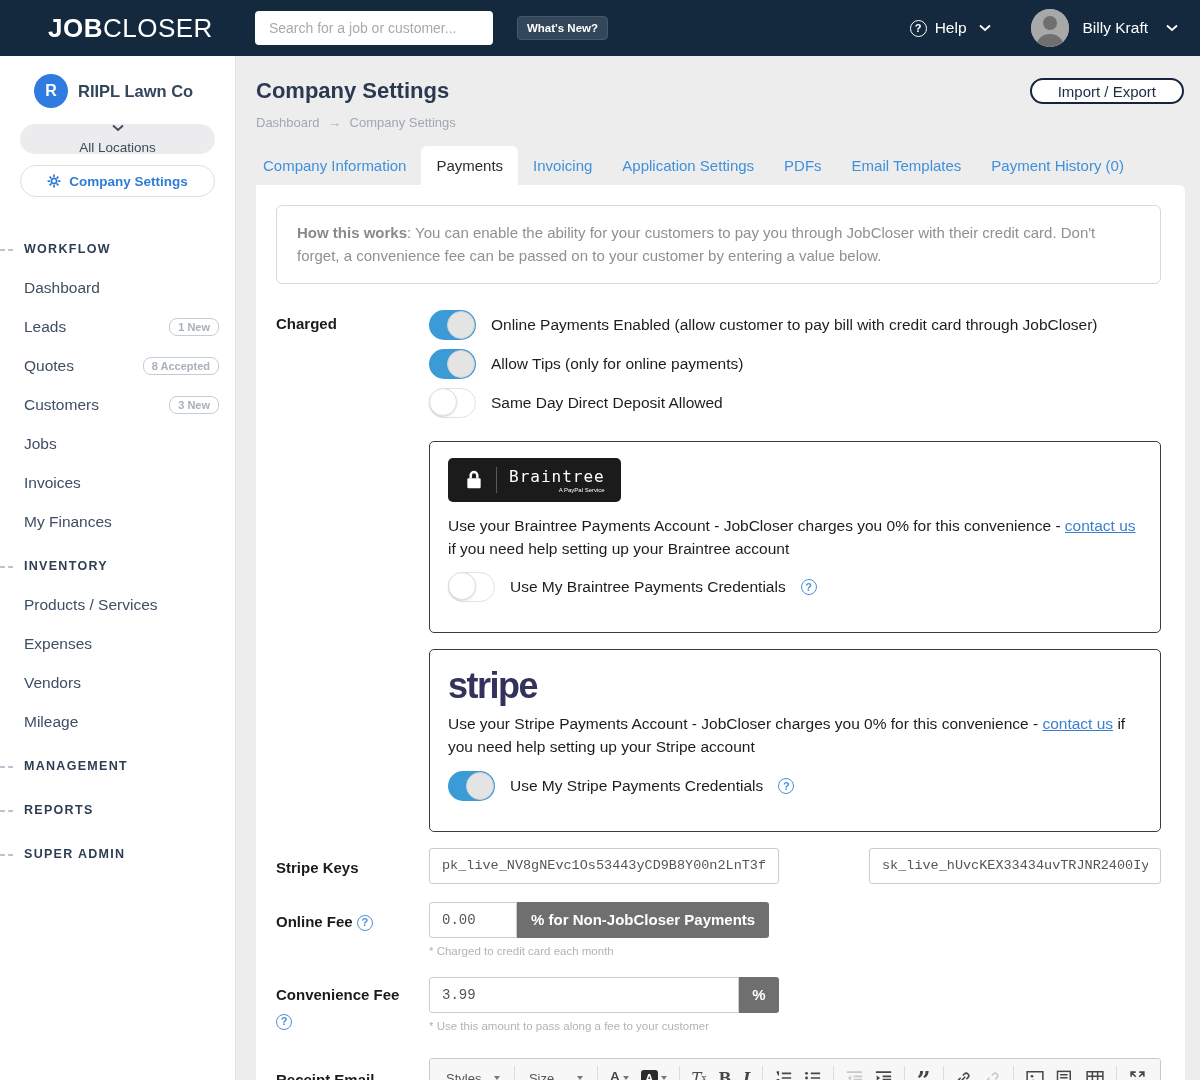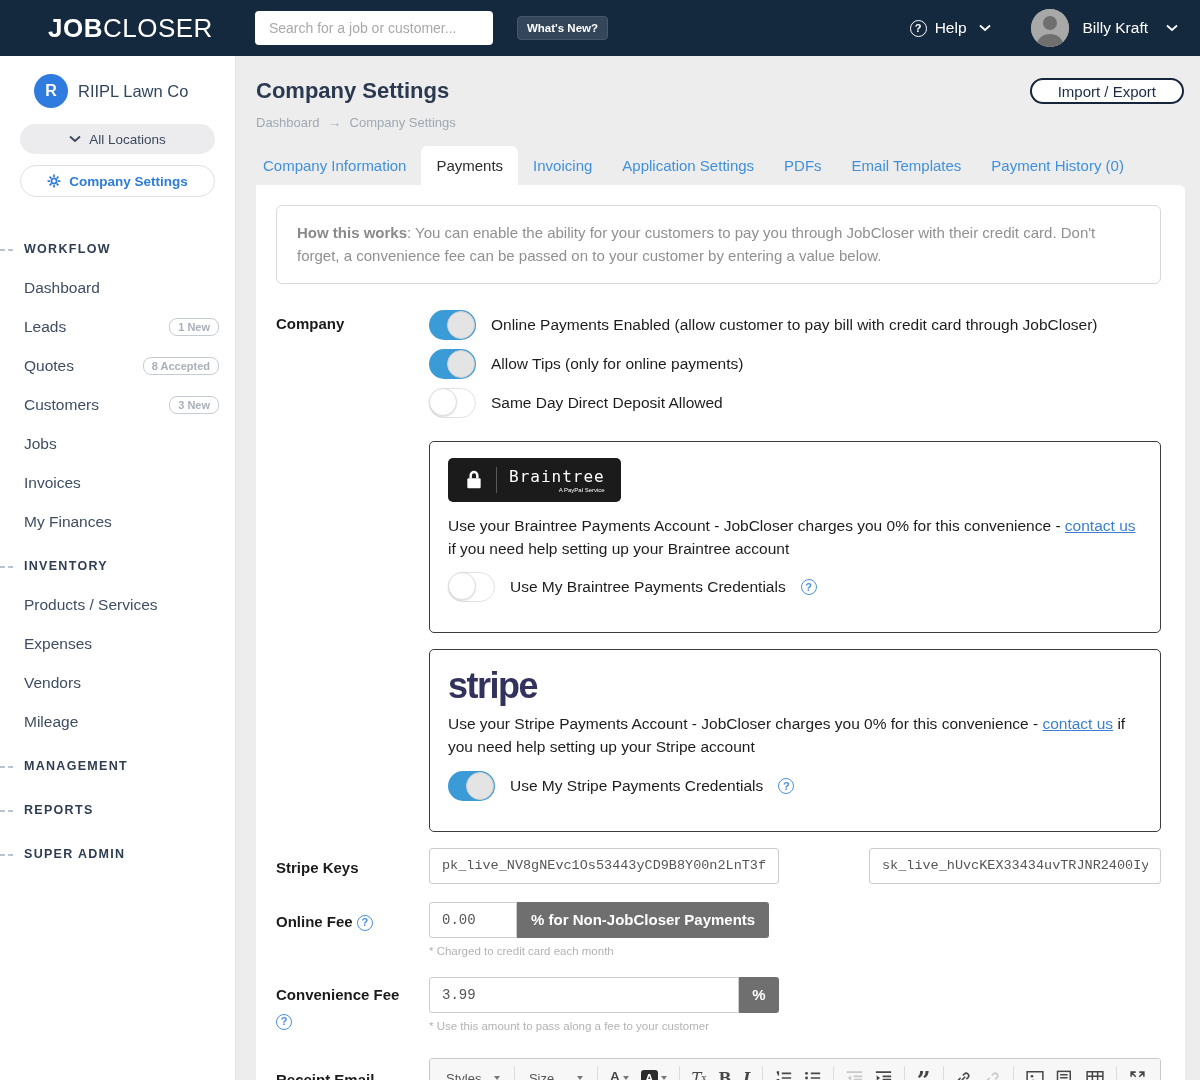--- a/index.html
+++ b/index.html
@@ -22,23 +22,23 @@
 
   
   .bodywrap { display:flex; height:1024px; }
   .sidebar { width:236px; flex:0 0 236px; background:#fff; border-right:1px solid #e3e3e3; position:relative; }
   .main { flex:1; background:#ededee; display:flex; flex-direction:column; overflow:hidden; }
 
   
   .side-top { padding:16px 20px 4px 20px; }
   .company-row { display:flex; align-items:center; gap:10px; margin:2px 0 16px 14px; }
   .r-badge { width:34px; height:34px; border-radius:50%; background:#2f7be0; color:#fff; font-weight:bold; font-size:16px; display:flex; align-items:center; justify-content:center; }
-  .company-name { font-size:16.5px; font-weight:400; color:#33465c; }
+  .company-name { font-size:16.5px; font-weight:700; color:#33465c; }
   .pill { height:30px; border-radius:16px; display:flex; align-items:center; justify-content:center; gap:8px; font-size:13.5px; margin-bottom:11px; cursor:pointer; }
-  .pill.locations { background:#ececee; color:#3c4a5c; }
+  .pill.locations { background:#ececee; color:#3c4a5c;flex-direction:column; }
   .pill.settings { background:#fff; border:1px solid #e0e0e0; color:#2f7cd8; font-weight:600; height:32px; }
   .side-nav { margin-top:18px; }
   .side-header { position:relative; padding:12px 20px 12px 24px; font-size:12.5px; font-weight:bold; letter-spacing:1.3px; color:#2e3d52; margin-top:6px; }
   .side-header .dash { position:absolute; left:0; top:50%; width:13px; border-top:2px dashed #b9c3cf; }
   .side-item { display:flex; justify-content:space-between; align-items:center; padding:10.5px 16px 10.5px 24px; font-size:15.5px; color:#3f4e63; cursor:pointer; }
   .badge { border:1px solid #c6ccd4; color:#a9b0ba; font-size:11px; font-weight:bold; padding:2px 8px; border-radius:8px; white-space:nowrap; }
 
   
   .page-head { display:flex; justify-content:space-between; align-items:flex-start; padding:22px 16px 0 20px; }
   .page-title { font-size:22px; font-weight:bold; color:#2b3950; }
@@ -247,21 +247,21 @@
       <div class="tab">Payment History (0)</div>
     </div>
 
     <div class="card">
 
       <div class="info-box">
         <b>How this works</b><span>: You can enable the ability for your customers to pay you through JobCloser with their credit card. Don't forget, a convenience fee can be passed on to your customer by entering a value below.</span>
       </div>
 
       <div class="frow">
-        <div class="flabel">Company</div>
+        <div class="flabel">Charged</div>
         <div class="fcontrol">
           <div class="toggle-row">
             <span class="toggle on">
                 <span class="knob"></span>
               </span>
             <span class="toggle-label">Online Payments Enabled (allow customer to pay bill with credit card through JobCloser)</span>
           </div>
           <div class="toggle-row">
             <span class="toggle on">
                 <span class="knob"></span>

